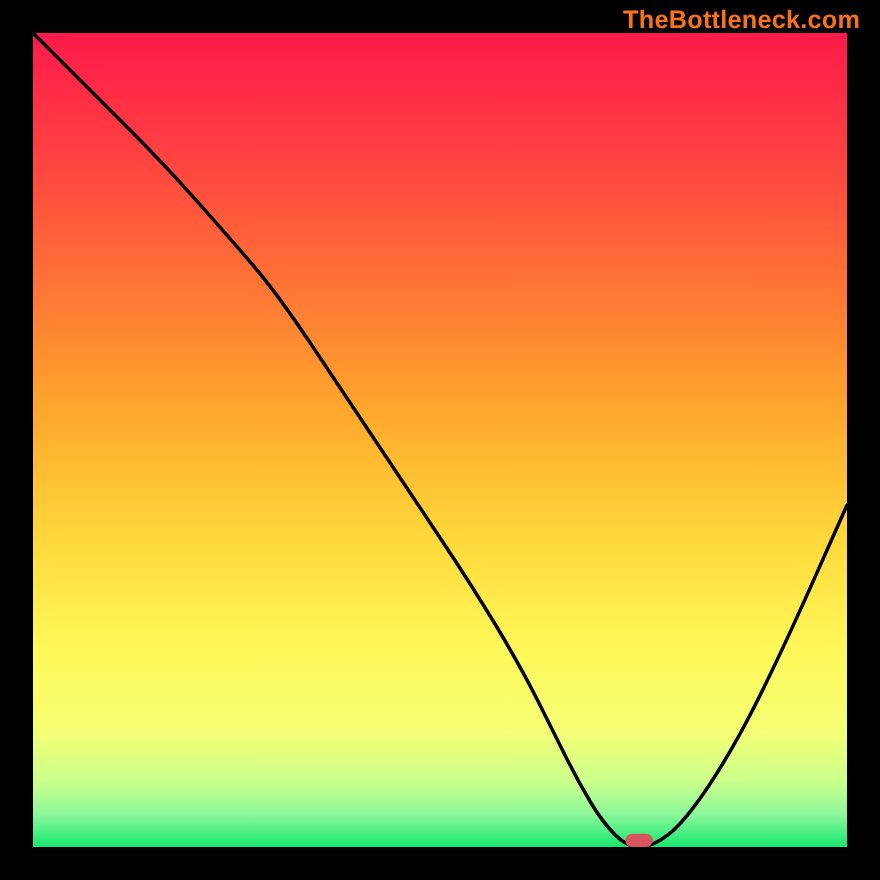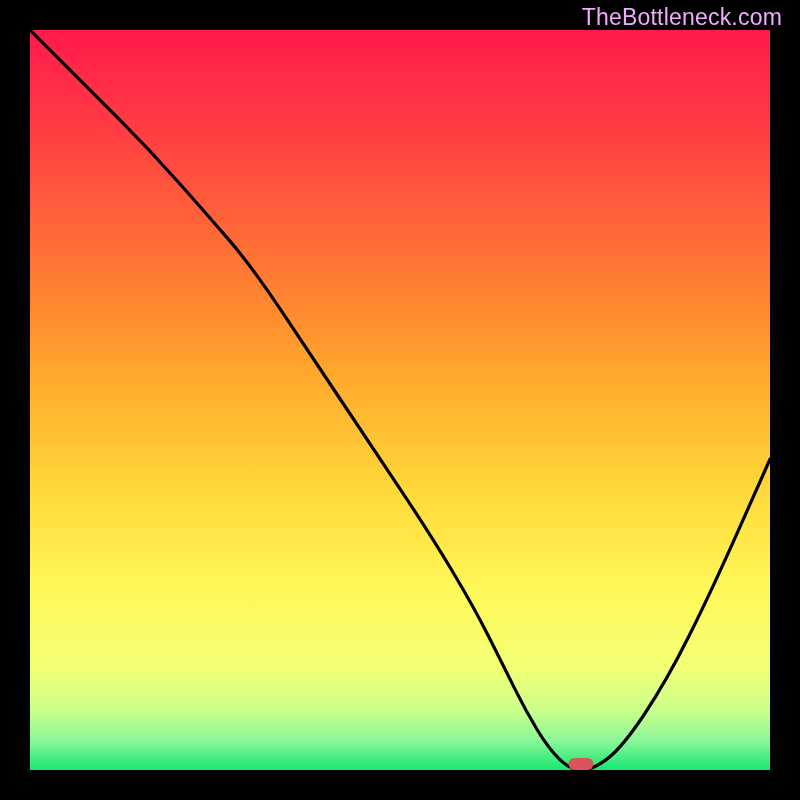--- a/index.html
+++ b/index.html
@@ -14,23 +14,23 @@
   .outer {
     position: relative;
     width: 800px;
     height: 800px;
     background: #000;
   }
   .watermark {
     position: absolute;
     top: 4px;
     right: 18px;
-    color: #f0abfc;
+    color: #f97316;
     font-size: 23px;
-    font-weight: 400;
+    font-weight: 700;
     letter-spacing: 0.2px;
     z-index: 10;
   }
   .plot-area {
     position: absolute;
     left: 30px;
     top: 30px;
     width: 740px;
     height: 740px;
     overflow: hidden;

